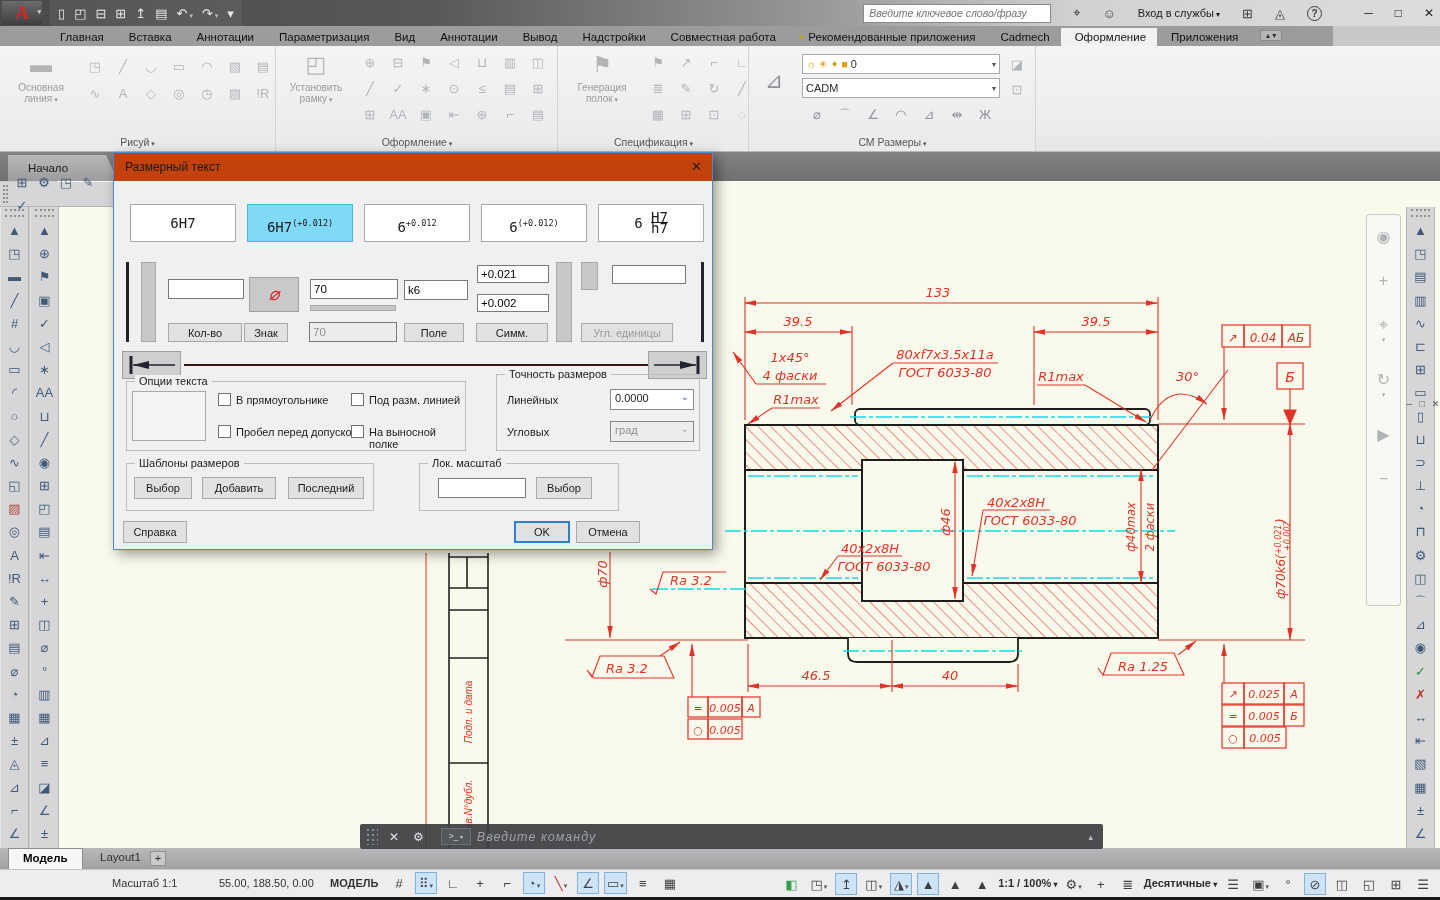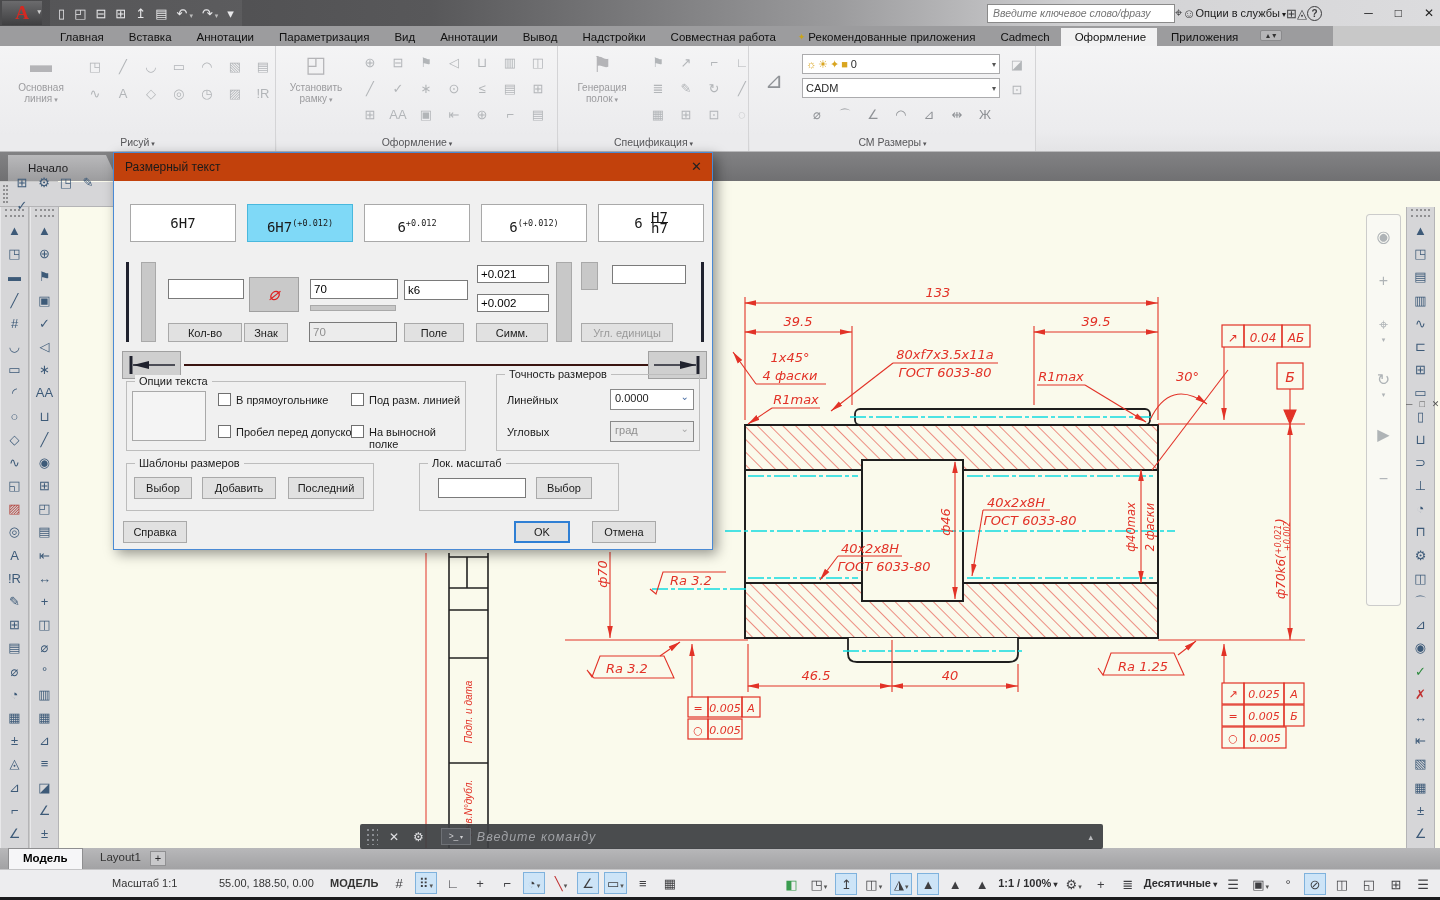--- a/index.html
+++ b/index.html
@@ -8,21 +8,21 @@
   
   #titlebar { position:absolute; left:0; top:0; width:1440px; height:26px;
     background:linear-gradient(90deg,#4a4a4c 0%,#58585a 30%,#9b9b9d 58%,#d2d2d4 75%,#dcdcde 100%); }
   #logo { position:absolute; left:2px; top:1px; width:40px; height:24px; background:linear-gradient(#6b6b6d,#3f3f41);
     color:#d22a23; font-weight:bold; font-size:19px; text-align:center; line-height:23px; font-family:"Liberation Serif",serif; }
   #logo::after{ content:"▾"; font-size:7px; color:#ccc; position:absolute; right:1px; bottom:1px; }
   #qat { position:absolute; left:50px; top:0; height:26px; display:flex; align-items:center; gap:9px; padding:0 8px;
     background:rgba(255,255,255,.06); }
   .qicon { color:#e8e8ea; font-size:13px; cursor:default; }
   .qicon.dd::after { content:"▾"; font-size:7px; color:#bbb; margin-left:2px; }
-  #infocenter { position:absolute; right:118px; top:2px; height:22px; display:flex; align-items:center; gap:0; }
+  #infocenter { position:absolute; right:118px; top:2px; height:22px; display:flex; align-items:center; gap:22px; }
   #icsearch { width:188px; height:19px; font-size:10.5px; font-style:italic; color:#777; padding:0 5px; border:1px solid #8a8a8a; }
   .icico { color:#3d3d3f; font-size:13px; }
   #signin { font-size:11px; color:#1c1c1c; }
   #signin::after{ content:" ▾"; font-size:8px; }
   .helpcirc { width:15px; height:15px; border:1.5px solid #3c3c3e; border-radius:50%; color:#3c3c3e; font-size:10px; font-weight:bold; text-align:center; line-height:13px; }
   #winbtns { position:absolute; right:6px; top:0; height:26px; display:flex; gap:22px; align-items:center; color:#222; font-size:12px; }
   
   #rtabrow { position:absolute; left:0; top:26px; width:1333px; height:20px; background:#9c9c9e; display:flex; align-items:flex-end; padding-left:46px; }
   .rtab { font-size:11.5px; color:#111; padding:3px 11px 3px; white-space:nowrap; cursor:default; display:flex; align-items:center; gap:3px; }
   .rtab.hl { background:#f1f1f2; }
@@ -136,21 +136,21 @@
       <span class="qicon">↥</span>
       <span class="qicon">▤</span>
       <span class="qicon dd">↶</span>
       <span class="qicon dd">↷</span>
       <span class="qicon">▾</span>
     </div>
   <div id="infocenter">
     <input id="icsearch" placeholder="Введите ключевое слово/фразу" style="">
     <span class="icico">⌖</span>
     <span class="icico">☺</span>
-    <span id="signin">Опции в службы</span>
+    <span id="signin">Вход в службы</span>
     <span class="icico">⊞</span>
     <span class="icico">◬</span>
     <span class="helpcirc">?</span>
   </div>
   <div id="winbtns">
     <span>─</span>
     <span>□</span>
     <span>✕</span>
   </div>
 </div>
@@ -716,21 +716,21 @@
   </div>
 
   <div class="grp" style="left:305px;top:310px;width:200px;height:48px">
     <span class="grplabel">Лок. масштаб</span>
     <input class="dfield" style="left: 18px; top: 14px; width: 88px;" value="">
     <button class="dbtn" style="left:116px;top:13px;width:56px;height:22px">Выбор</button>
   </div>
 
   <button class="dbtn" style="left:9px;top:368px;width:64px;height:22px">Справка</button>
   <button class="dbtn okbtn" style="left:400px;top:368px;width:56px;height:22px">OK</button>
-  <button class="dbtn" style="left:478px;top:368px;width:64px;height:22px">Отмена</button>
+  <button class="dbtn" style="left:462px;top:368px;width:64px;height:22px">Отмена</button>
 </div>
 
 <div id="cmddock">
   <span id="cmdgrip"></span>
   <span class="cmdico">✕</span>
   <span class="cmdico">⚙</span>
   <span id="cmdbox">&gt;_</span>
   <span id="cmdprompt">Введите команду</span>
   <span id="cmdup">▴</span>
 </div>

